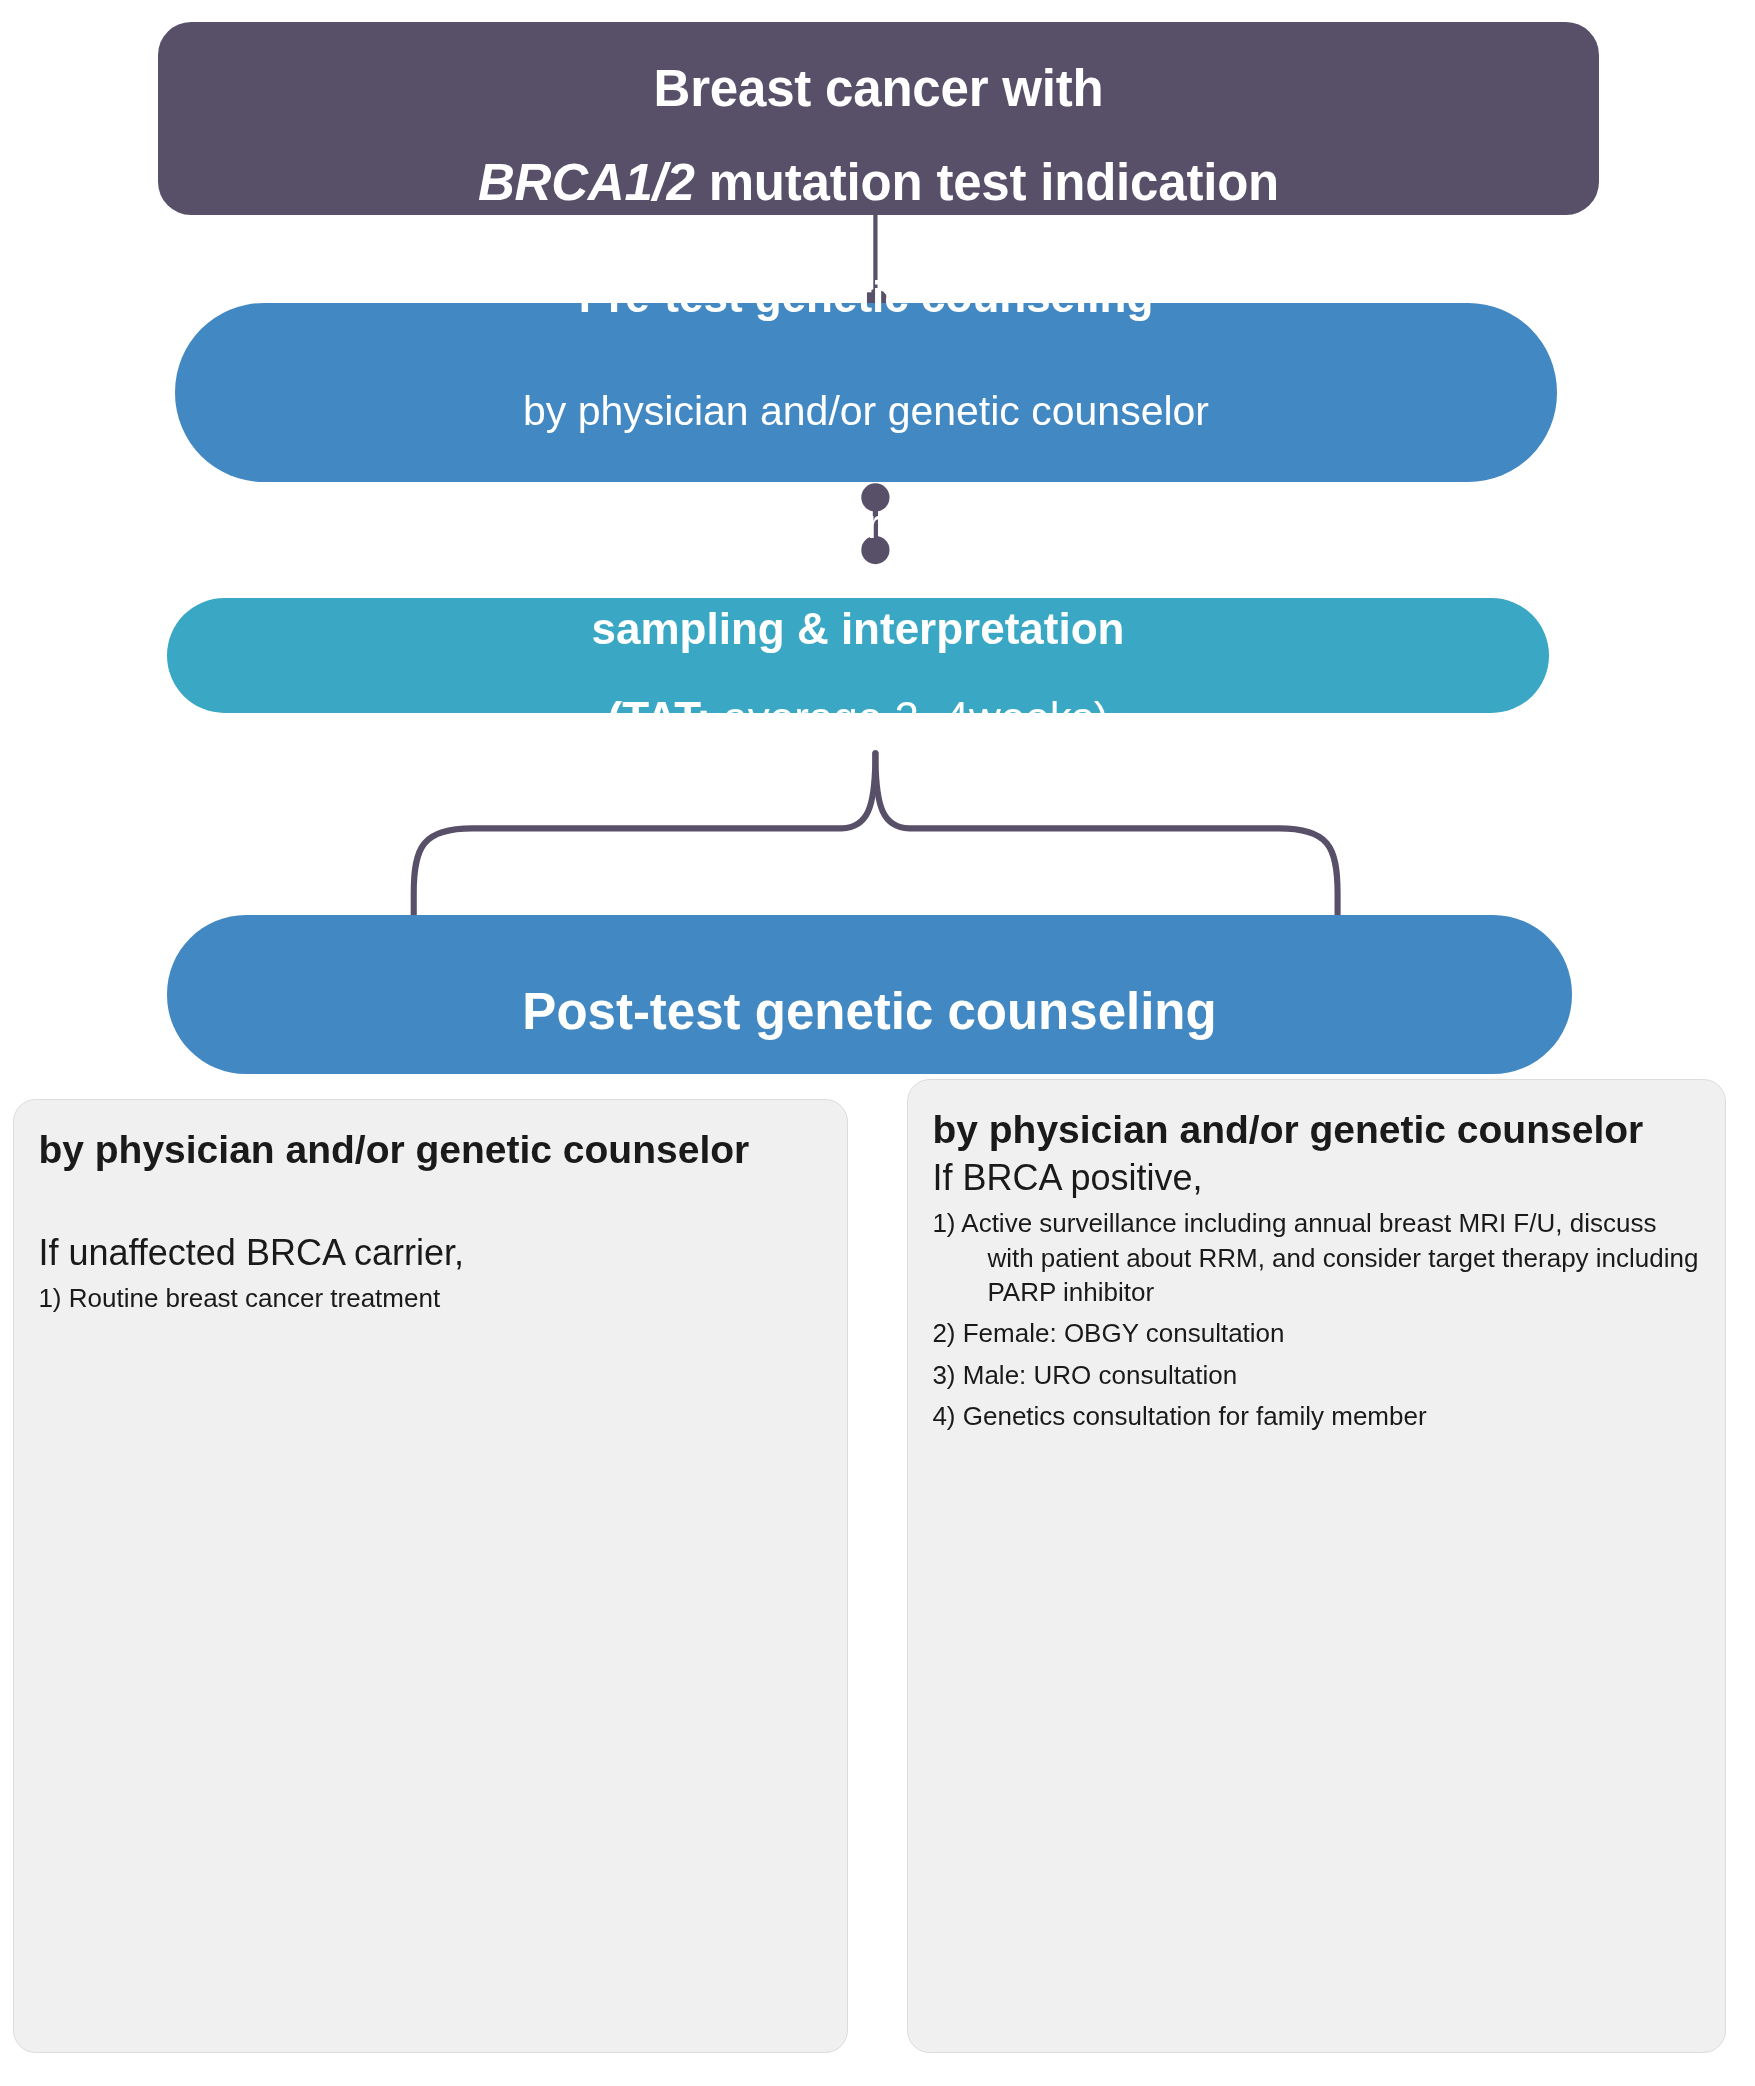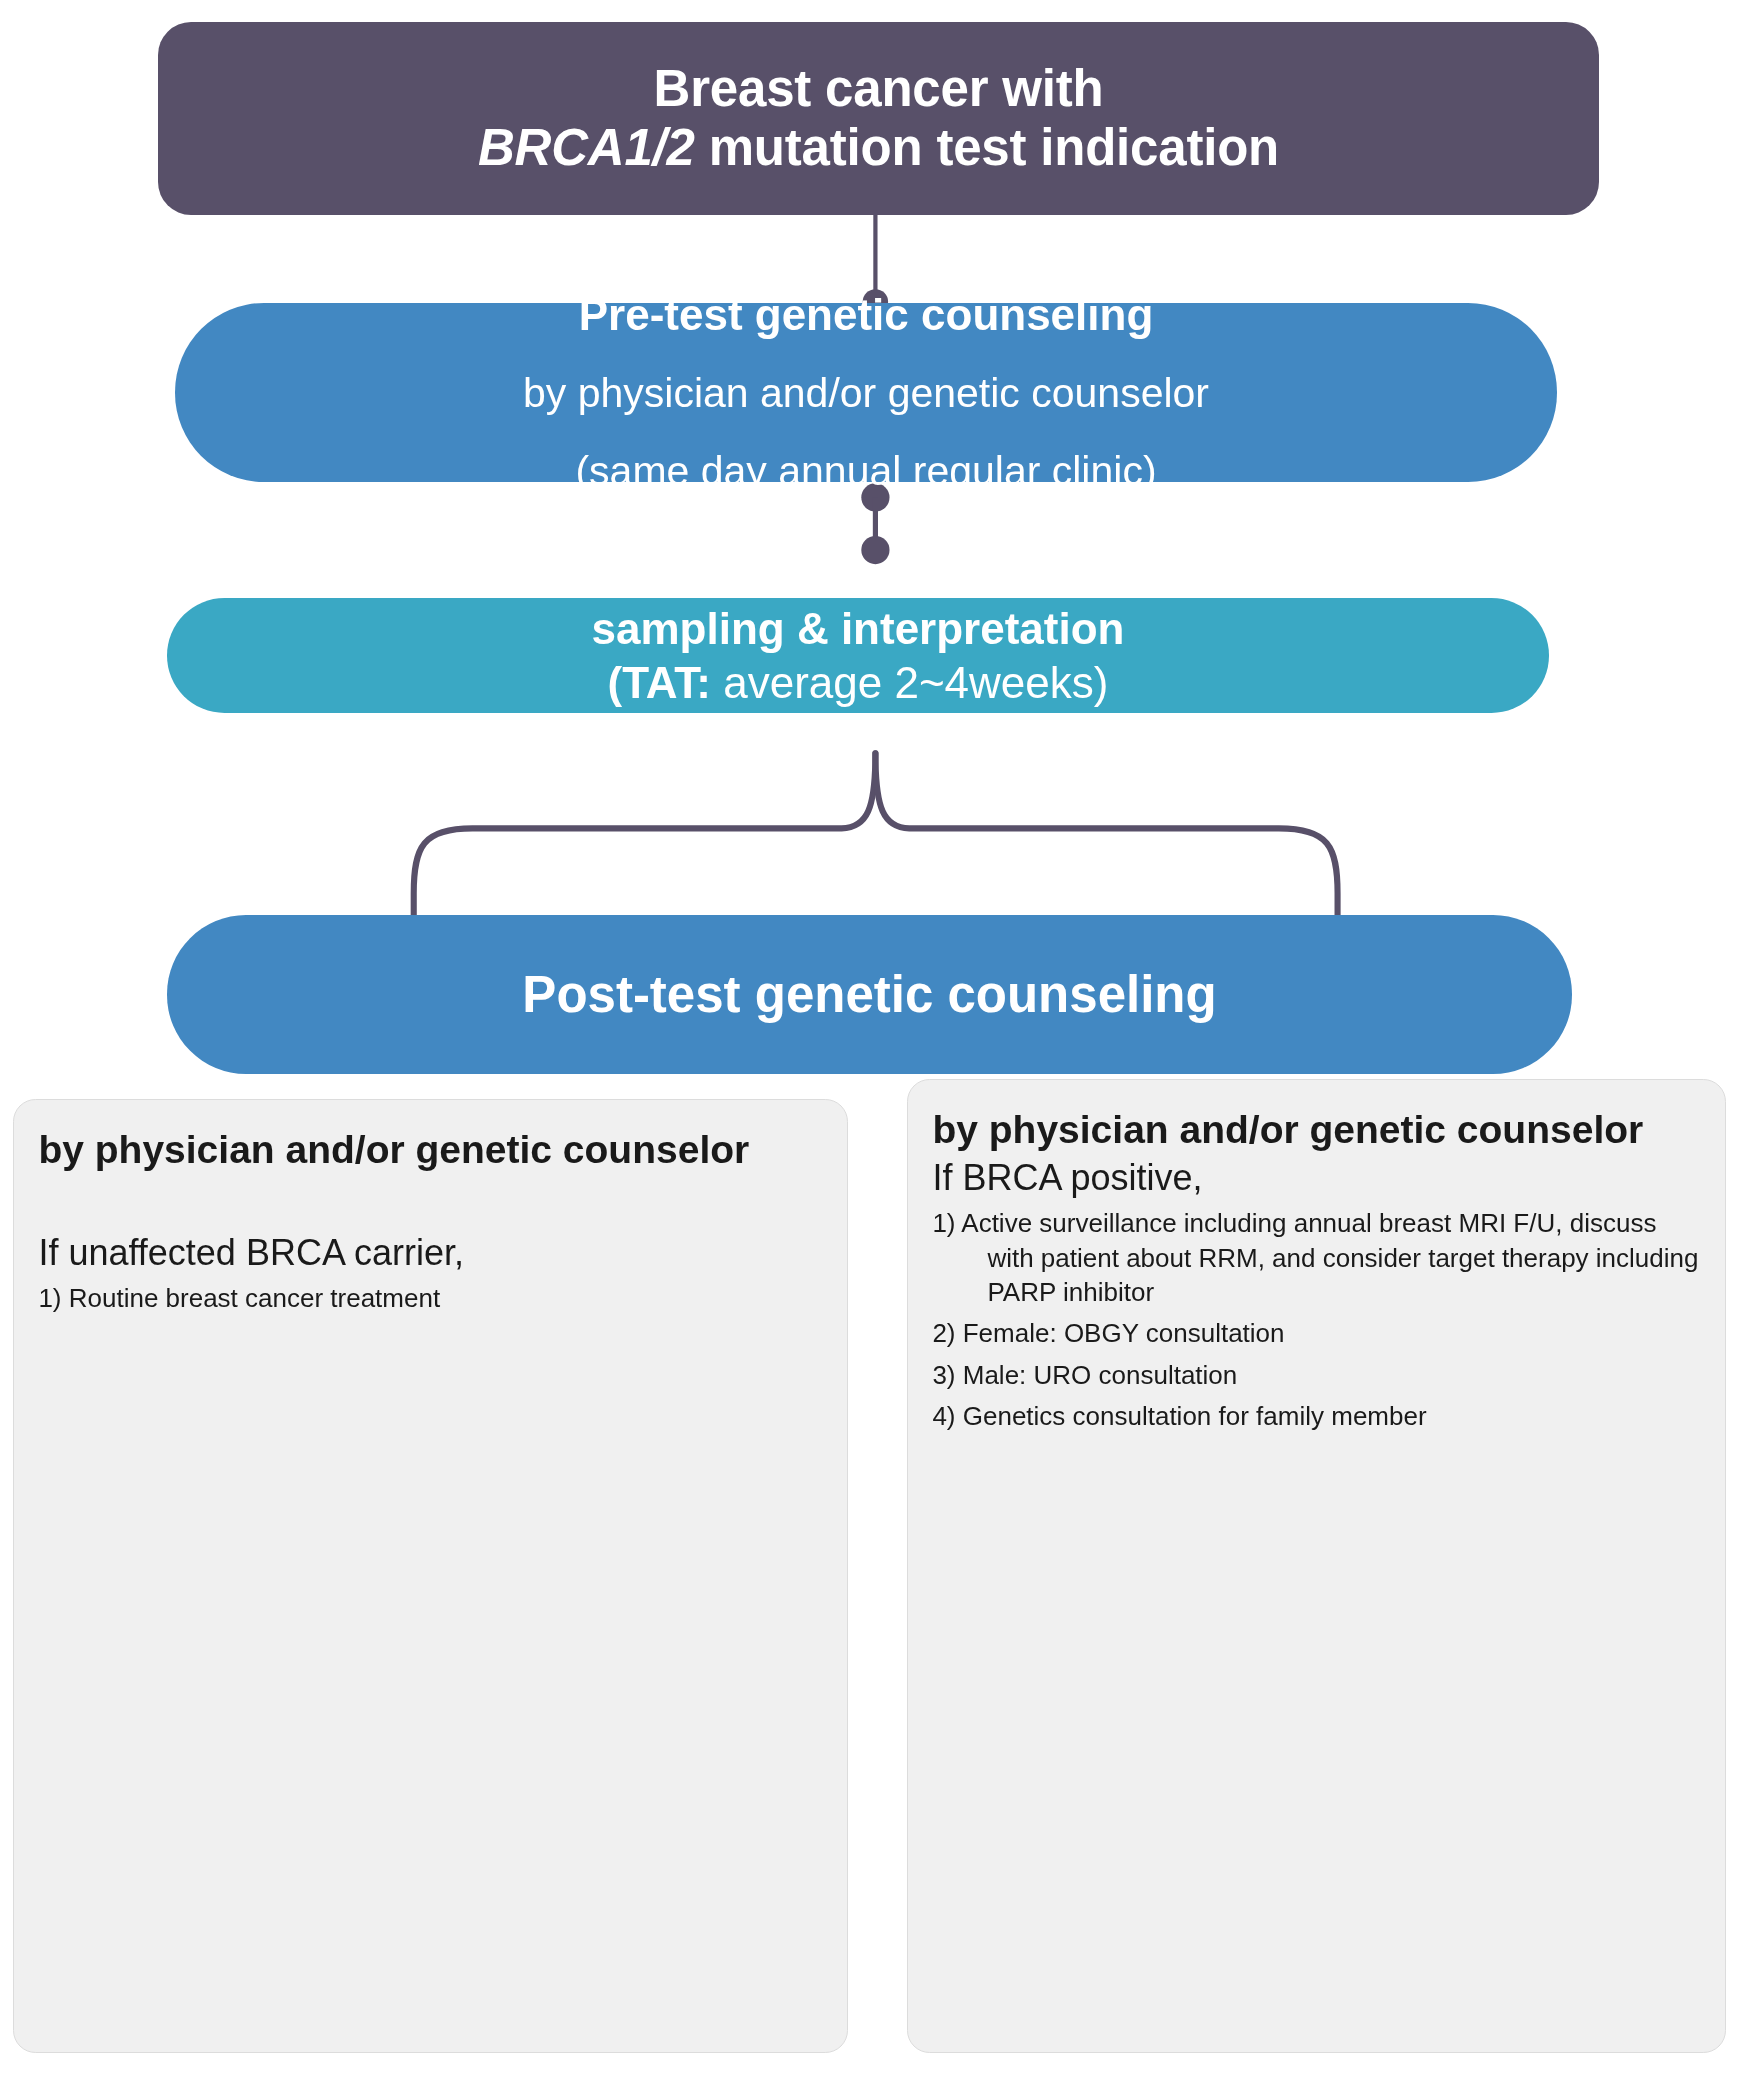--- a/index.html
+++ b/index.html
@@ -31,20 +31,21 @@
     align-items: center;
     justify-content: center;
     text-align: center;
     color: #ffffff;
     z-index: 2;
   }
 
   .node .line {
     display: block;
     white-space: nowrap;
+    margin-top: 35px;
   }
 
   
   #node-indication {
     left: 158px;
     top: 21.6px;
     width: 1441px;
     height: 193px;
     background: #585069;
     border-radius: 33px;
@@ -209,21 +210,21 @@
   </svg>
 
   <div class="node" id="node-indication">
     <span class="line">Breast cancer with</span>
     <span class="line"><em class="italic-part">BRCA1/2</em><span> mutation test indication</span></span>
   </div>
 
   <div class="node" id="node-pretest">
     <span class="line head">Pre-test genetic counseling</span>
     <span class="line sub">by physician and/or genetic counselor</span>
-    <span class="line sub">(same day annual regular clinic)</span>
+    <span class="line sub">(same day after regular clinic)</span>
   </div>
 
   <div class="node" id="node-sampling">
     <span class="line b">sampling &amp; interpretation</span>
     <span class="line"><span class="b">(TAT:</span><span> average 2~4weeks)</span></span>
   </div>
 
   <div class="node" id="node-posttest">
     <span class="line">Post-test genetic counseling</span>
   </div>

